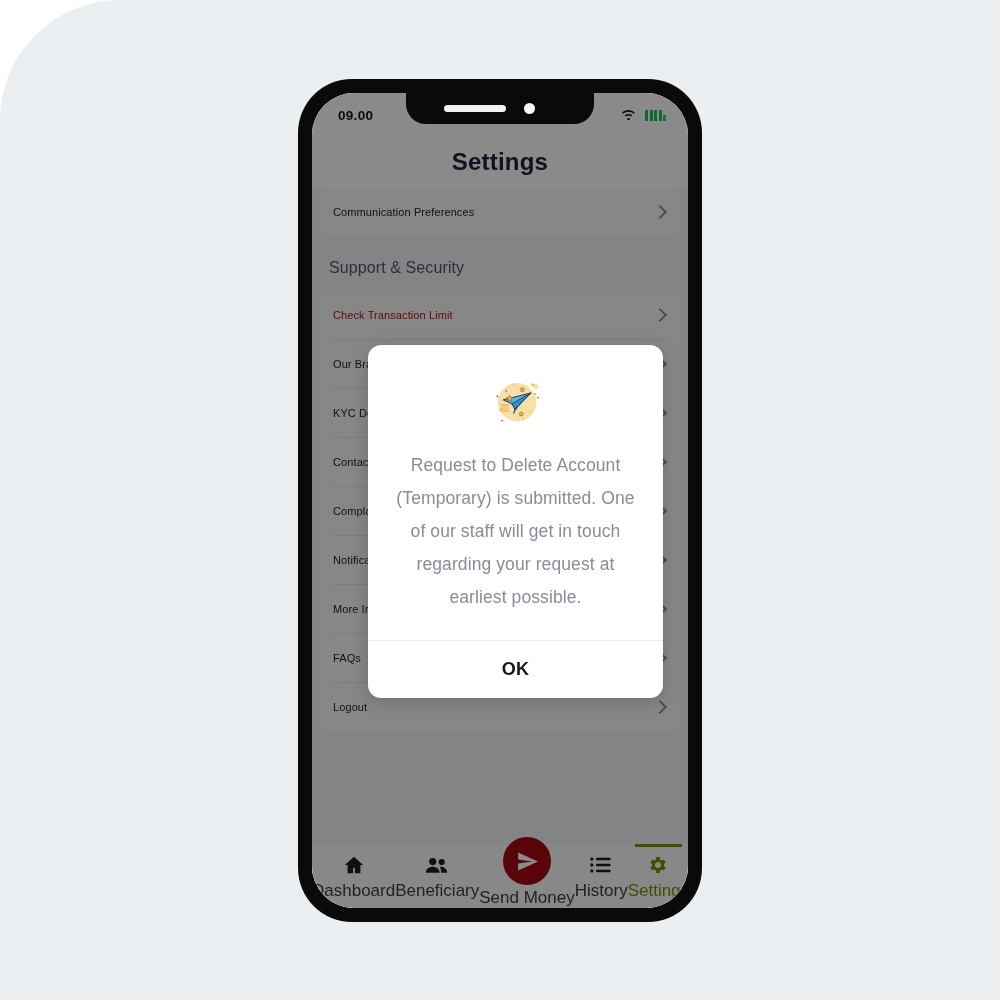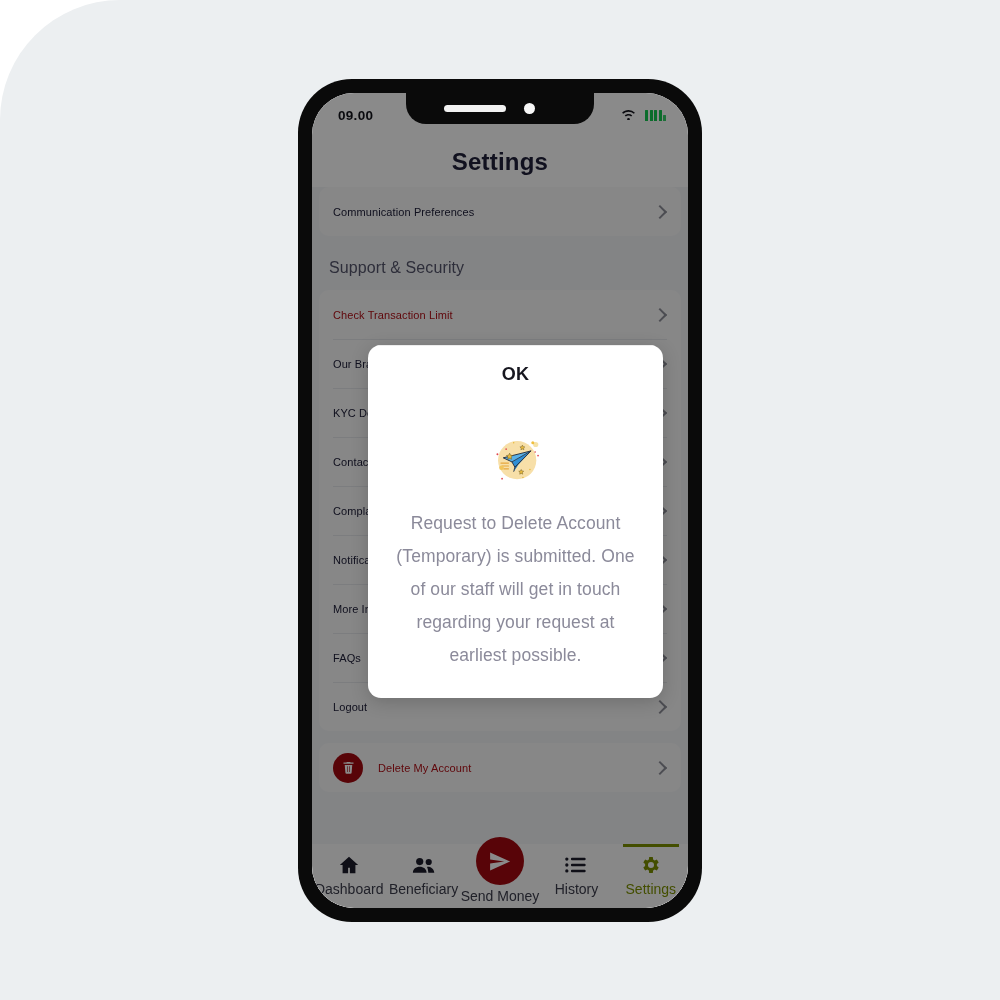--- a/index.html
+++ b/index.html
@@ -199,21 +199,21 @@
   .nav-item {
     flex: 1 1 0;
     display: flex;
     flex-direction: column;
     align-items: center;
     gap: 5px;
     position: relative;
     cursor: pointer;
   }
   .nav-label {
-    font-size: 14px;
+    font-size: 17px;
     color: #3c3d4c;
     white-space: nowrap;
   }
   .nav-item.active .nav-label { color: #7d9100; }
   .nav-icon { height: 22px; display: flex; align-items: center; justify-content: center; }
   .nav-icon svg { fill: #1d1d2b; }
   .nav-item.active .nav-icon svg { fill: #7d9100; }
   .nav-active-line {
     position: absolute;
     top: -10px;
@@ -368,31 +368,20 @@
             <div class="row">
               <span class="row-label">FAQs</span>
               <span class="chev"></span>
             </div>
             <div class="row">
               <span class="row-label">Logout</span>
               <span class="chev"></span>
             </div>
           </div>
 
-          <div class="card" style="margin-top:12px;">
-            <div class="row">
-              <span class="row-icon-trash">
-                <svg viewBox="0 0 24 24">
-                    <path d="M9 3v1H4v2h16V4h-5V3H9zM6 8l1 12a2 2 0 0 0 2 2h6a2 2 0 0 0 2-2l1-12H6zm4 2h1v9h-1v-9zm3 0h1v9h-1v-9z"></path>
-                  </svg>
-              </span>
-              <span class="row-label danger">Delete My Account</span>
-              <span class="chev"></span>
-            </div>
-          </div>
 
         </div>
 
         <div id="bottom-nav">
 
           <div class="nav-item">
             <span class="nav-icon">
               <svg width="22" height="22" viewBox="0 0 24 24">
                   <path d="M12 3 2 12h3v9h6v-6h2v6h6v-9h3L12 3z"></path>
                 </svg>
@@ -444,23 +433,20 @@
             </span>
             <span class="nav-label">Settings</span>
           </div>
 
         </div>
       </div>
 
       <div id="dim-overlay"></div>
 
       <div id="modal">
-        <div id="modal-footer">
-          <span id="modal-ok">OK</span>
-        </div>
         <div id="modal-body">
           <svg id="modal-illustration" viewBox="0 0 100 100">
             <circle cx="52" cy="52" r="33" fill="#f7dfa8"></circle>
             <path d="M28 48 L76 36 L48 64 L43 55 Z" fill="#2f8fd6"></path>
             <path d="M76 36 L48 64 L46 72 L54 60 Z" fill="#1d6fb0"></path>
             <path d="M28 48 L76 36 L43 55 Z" fill="#59b0e8"></path>
             <path d="M28 48 L76 36 L48 64 L43 55 Z" fill="none" stroke="#2a2f3a" stroke-width="1.6" stroke-linejoin="round"></path>
             <path d="M43 55 L76 36" fill="none" stroke="#2a2f3a" stroke-width="1.4"></path>
             <path d="M46 72 L48 64" fill="none" stroke="#2a2f3a" stroke-width="1.4"></path>
             <path d="M24 57 h13 M26 62 h11 M29 67 h8" stroke="#e8a73c" stroke-width="2" stroke-linecap="round" fill="none"></path>
@@ -474,20 +460,23 @@
             <circle cx="33" cy="33" r="1.4" fill="#e0474c"></circle>
             <circle cx="88" cy="44" r="1.5" fill="#e0474c"></circle>
             <circle cx="83" cy="38" r="1.4" fill="#e0474c"></circle>
             <circle cx="26" cy="84" r="1.5" fill="#e0474c"></circle>
             <circle cx="62" cy="82" r="1.3" fill="#e8b93c"></circle>
             <circle cx="74" cy="68" r="1.3" fill="#e8b93c"></circle>
             <circle cx="46" cy="22" r="1.3" fill="#e8b93c"></circle>
           </svg>
           <div id="modal-message">Request to Delete Account (Temporary) is submitted. One of our staff will get in touch regarding your request at earliest possible.</div>
         </div>
+        <div id="modal-footer">
+          <span id="modal-ok">OK</span>
+        </div>
       </div>
 
       <div id="notch">
         <div id="notch-speaker"></div>
         <div id="notch-camera"></div>
       </div>
 
     </div>
   </div>
 </div>

